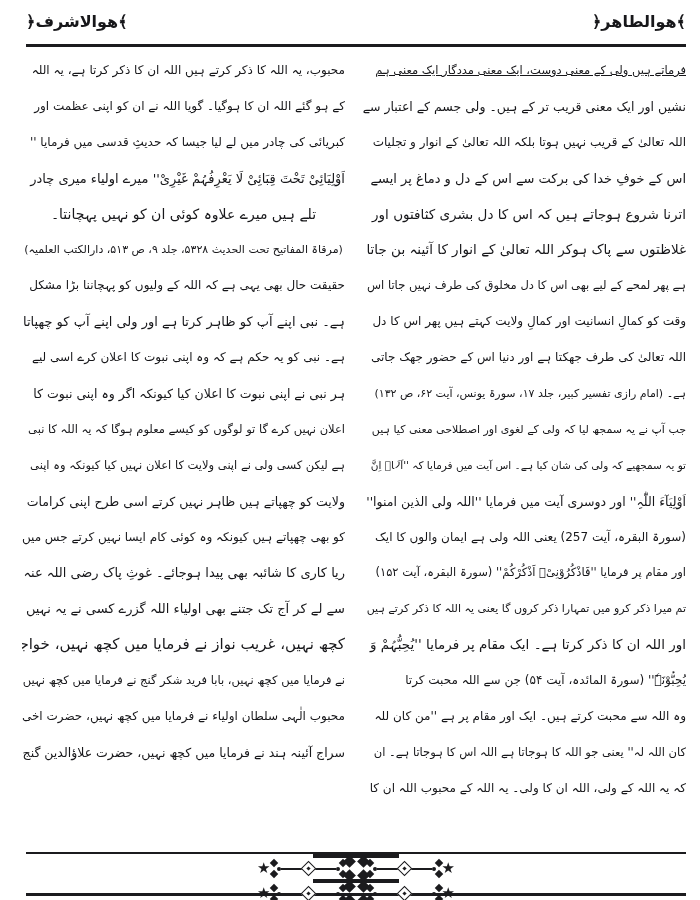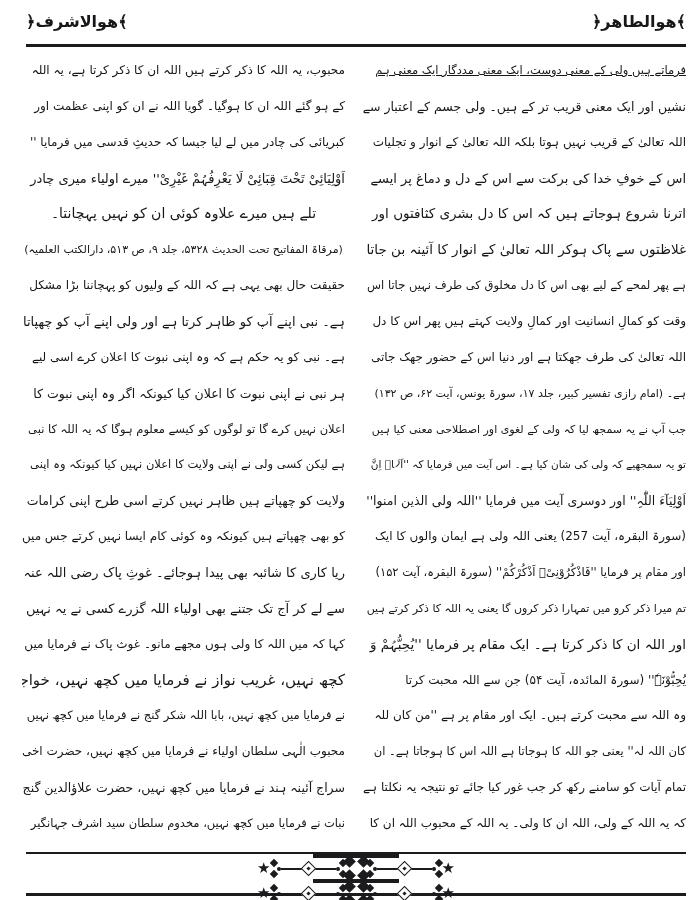--- a/index.html
+++ b/index.html
@@ -79,46 +79,43 @@
         <div class="line" style="font-size: 11px; text-align: right;">جب آپ نے یہ سمجھ لیا کہ ولی کے لغوی اور اصطلاحی معنی کیا ہیں</div>
         <div class="line" style="font-size: 10.5px;">تو یہ سمجھیے کہ ولی کی شان کیا ہے۔ اس آیت میں فرمایا کہ ''اَلَاۤ اِنَّ</div>
         <div class="line" style="font-size: 12.5px;">اَوْلِیَآءَ اللّٰہِ'' اور دوسری آیت میں فرمایا ''اللہ ولی الذین امنوا''</div>
         <div class="line" style="font-size: 12px;">(سورۃ البقرہ، آیت 257) یعنی اللہ ولی ہے ایمان والوں کا ایک</div>
         <div class="line" style="font-size: 11.5px;">اور مقام پر فرمایا ''فَاذْکُرُوْنِیْۤ اَذْکُرْکُمْ'' (سورۃ البقرہ، آیت ۱۵۲)</div>
         <div class="line" style="font-size: 11px;">تم میرا ذکر کرو میں تمہارا ذکر کروں گا یعنی یہ اللہ کا ذکر کرتے ہیں</div>
         <div class="line" style="font-size: 13.5px;">اور اللہ ان کا ذکر کرتا ہے۔ ایک مقام پر فرمایا ''یُحِبُّہُمْ وَ</div>
         <div class="line" style="font-size: 12px; margin-left: 40px;">یُحِبُّوْنَہٗ'' (سورۃ المائدہ، آیت ۵۴) جن سے اللہ محبت کرتا ہے اور</div>
         <div class="line" style="font-size: 12px;">وہ اللہ سے محبت کرتے ہیں۔ ایک اور مقام پر ہے ''من کان للہ</div>
         <div class="line" style="font-size: 11.5px;">کان اللہ لہ'' یعنی جو اللہ کا ہوجاتا ہے اللہ اس کا ہوجاتا ہے۔ ان</div>
-        <div class="line" style="font-size: 12px;">تمام آیات کو سامنے رکھ کر جب غور کیا جائے تو نتیجہ یہ نکلتا ہے</div>
         <div class="line" style="font-size: 12px;">کہ یہ اللہ کے ولی، اللہ ان کا ولی۔ یہ اللہ کے محبوب اللہ ان کا</div>
       </div>
     <div class="col" id="col-left">
         <div class="line" style="font-size: 12px;">محبوب، یہ اللہ کا ذکر کرتے ہیں اللہ ان کا ذکر کرتا ہے، یہ اللہ</div>
         <div class="line" style="font-size: 12px;">کے ہو گئے اللہ ان کا ہوگیا۔ گویا اللہ نے ان کو اپنی عظمت اور</div>
         <div class="line" style="font-size: 12px;">کبریائی کی چادر میں لے لیا جیسا کہ حدیثِ قدسی میں فرمایا ''</div>
         <div class="line" style="font-size: 13px;">اَوْلِیَائِیْ تَحْتَ قِبَائِیْ لَا یَعْرِفُہُمْ غَیْرِیْ'' میرے اولیاء میری چادر</div>
         <div class="line center">تلے ہیں میرے علاوہ کوئی ان کو نہیں پہچانتا۔</div>
         <div class="line cite center" style="font-size: 11px;">(مرقاۃ المفاتیح تحت الحدیث ۵۳۲۸، جلد ۹، ص ۵۱۳، دارالکتب العلمیہ)</div>
         <div class="line" style="font-size: 12px;">حقیقت حال بھی یہی ہے کہ اللہ کے ولیوں کو پہچاننا بڑا مشکل</div>
         <div class="line" style="font-size: 13px;">ہے۔ نبی اپنے آپ کو ظاہر کرتا ہے اور ولی اپنے آپ کو چھپاتا</div>
         <div class="line" style="font-size: 12px;">ہے۔ نبی کو یہ حکم ہے کہ وہ اپنی نبوت کا اعلان کرے اسی لیے</div>
         <div class="line" style="font-size: 12.5px;">ہر نبی نے اپنی نبوت کا اعلان کیا کیونکہ اگر وہ اپنی نبوت کا</div>
         <div class="line" style="font-size: 11.5px;">اعلان نہیں کرے گا تو لوگوں کو کیسے معلوم ہوگا کہ یہ اللہ کا نبی</div>
         <div class="line" style="font-size: 11.5px;">ہے لیکن کسی ولی نے اپنی ولایت کا اعلان نہیں کیا کیونکہ وہ اپنی</div>
         <div class="line" style="font-size: 12.5px;">ولایت کو چھپاتے ہیں ظاہر نہیں کرتے اسی طرح اپنی کرامات</div>
         <div class="line" style="font-size: 12px;">کو بھی چھپاتے ہیں کیونکہ وہ کوئی کام ایسا نہیں کرتے جس میں</div>
         <div class="line" style="font-size: 13px;">ریا کاری کا شائبہ بھی پیدا ہوجائے۔ غوثِ پاک رضی اللہ عنہ</div>
         <div class="line" style="font-size: 13px; text-align: right;">سے لے کر آج تک جتنے بھی اولیاء اللہ گزرے کسی نے یہ نہیں</div>
-        <div class="line" style="font-size: 12px;">کہا کہ میں اللہ کا ولی ہوں مجھے مانو۔ غوث پاک نے فرمایا میں</div>
         <div class="line" style="font-size: 15px;">کچھ نہیں، غریب نواز نے فرمایا میں کچھ نہیں، خواجہ بختیار کاکی</div>
-        <div class="line" style="font-size: 11.5px;">نے فرمایا میں کچھ نہیں، بابا اللہ شکر گنج نے فرمایا میں کچھ نہیں</div>
+        <div class="line" style="font-size: 11.5px;">نے فرمایا میں کچھ نہیں، بابا فرید شکر گنج نے فرمایا میں کچھ نہیں</div>
         <div class="line" style="font-size: 12px;">محبوب الٰہی سلطان اولیاء نے فرمایا میں کچھ نہیں، حضرت اخی</div>
         <div class="line" style="font-size: 12.5px;">سراج آئینہ ہند نے فرمایا میں کچھ نہیں، حضرت علاؤالدین گنج</div>
-        <div class="line" style="font-size: 11.5px;">نبات نے فرمایا میں کچھ نہیں، مخدوم سلطان سید اشرف جہانگیر</div>
       </div>
   </div>
 
   <div class="footer">
     <div class="fbox num">
       <span>31</span>
     </div>
     <div class="orn">
       <span class="o-star">★</span>
       <span class="o-dpair">

